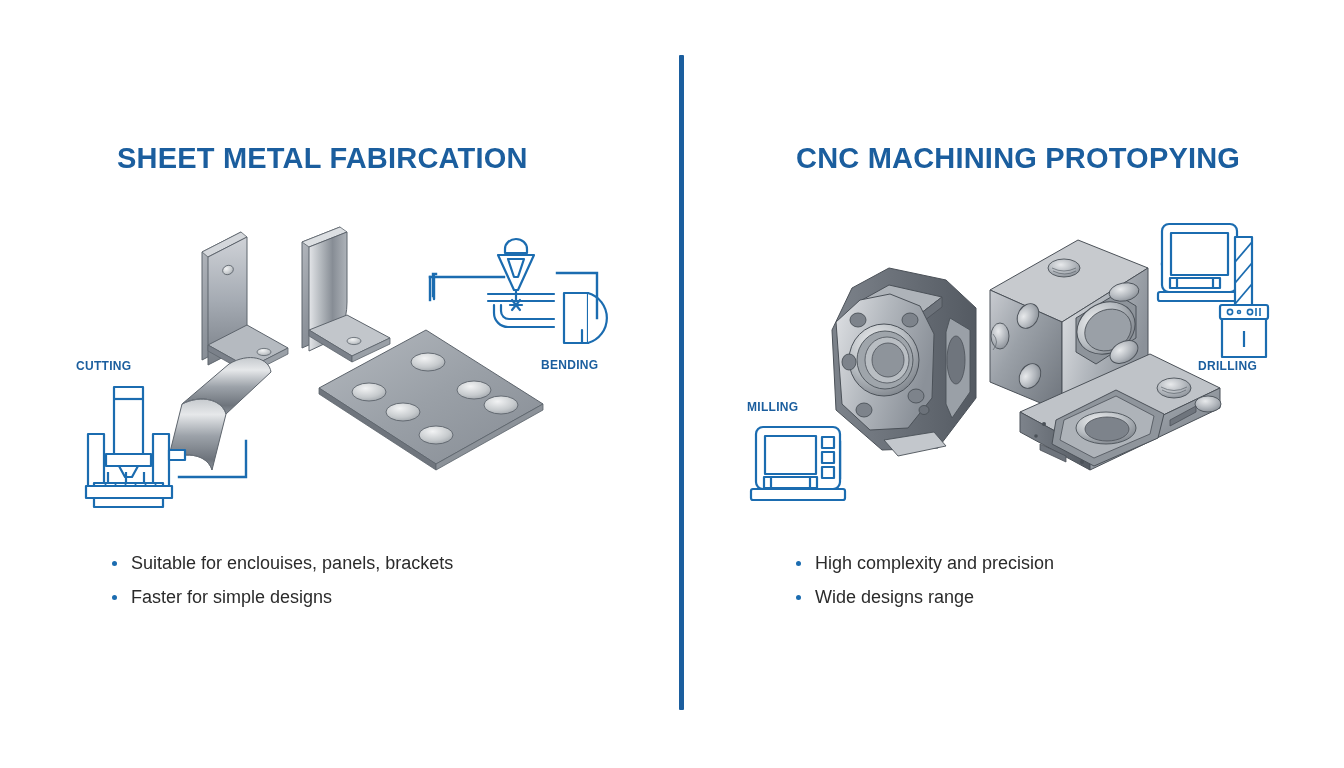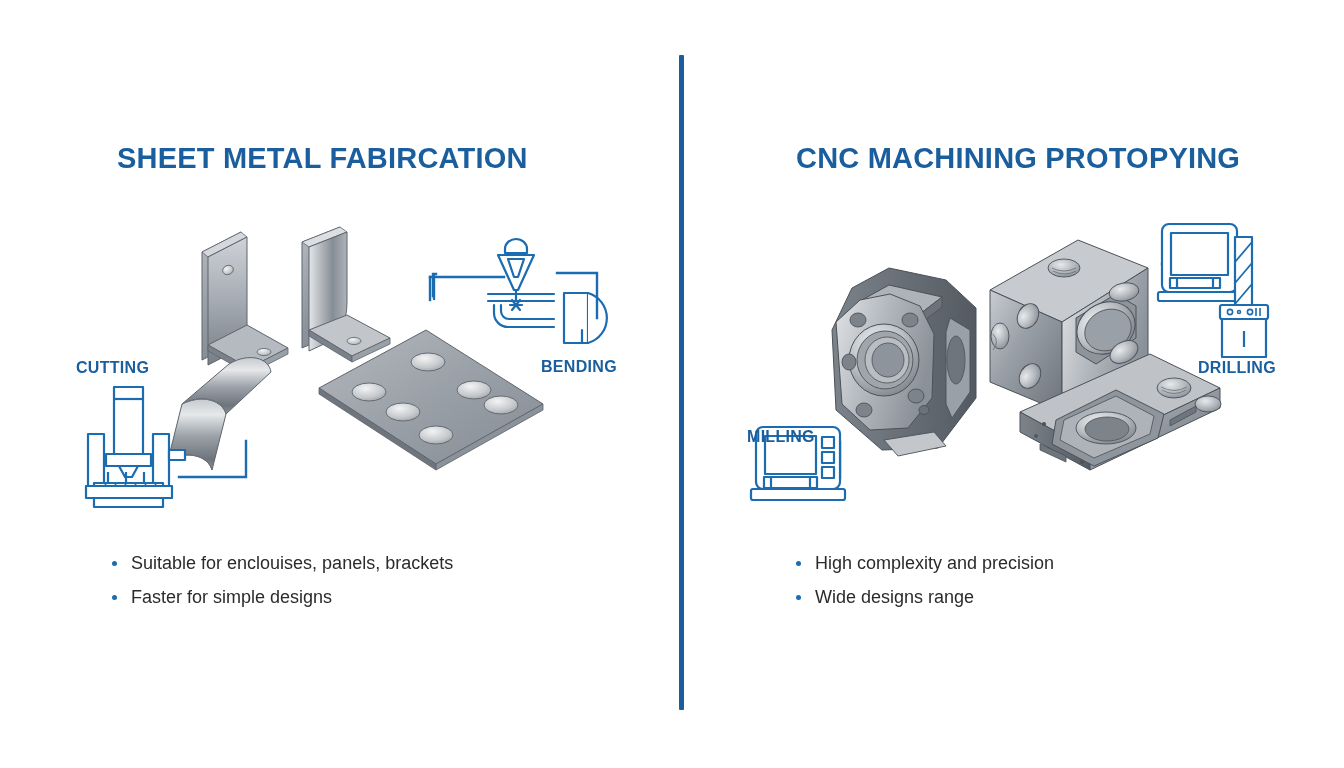--- a/index.html
+++ b/index.html
@@ -47,29 +47,29 @@
     letter-spacing: 0.2px;
     color: #1B5E9E;
     white-space: nowrap;
   }
   .panel-left .panel-title  { left: 101px; }
   .panel-right .panel-title { left: 112px; }
 
   
   .proc-label {
     position: absolute;
-    font-size: 16px;
+    font-size: 12px;
     font-weight: bold;
     letter-spacing: 0.3px;
     color: #1B5E9E;
     white-space: nowrap;
   }
   .lbl-cutting  { left: 60px;  top: 359px; }
   .lbl-bending  { left: 525px; top: 358px; }
-  .lbl-milling  { left: 63px;  top: 400px; margin-top: 28px; }
+  .lbl-milling  { left: 63px;  top: 400px; }
   .lbl-drilling { left: 514px; top: 359px; }
 
   
   .bullets {
     position: absolute;
     list-style: none;
   }
   .bullets-left  { left: 92px;  top: 546px; }
   .bullets-right { left: 108px; top: 546px; }
 

